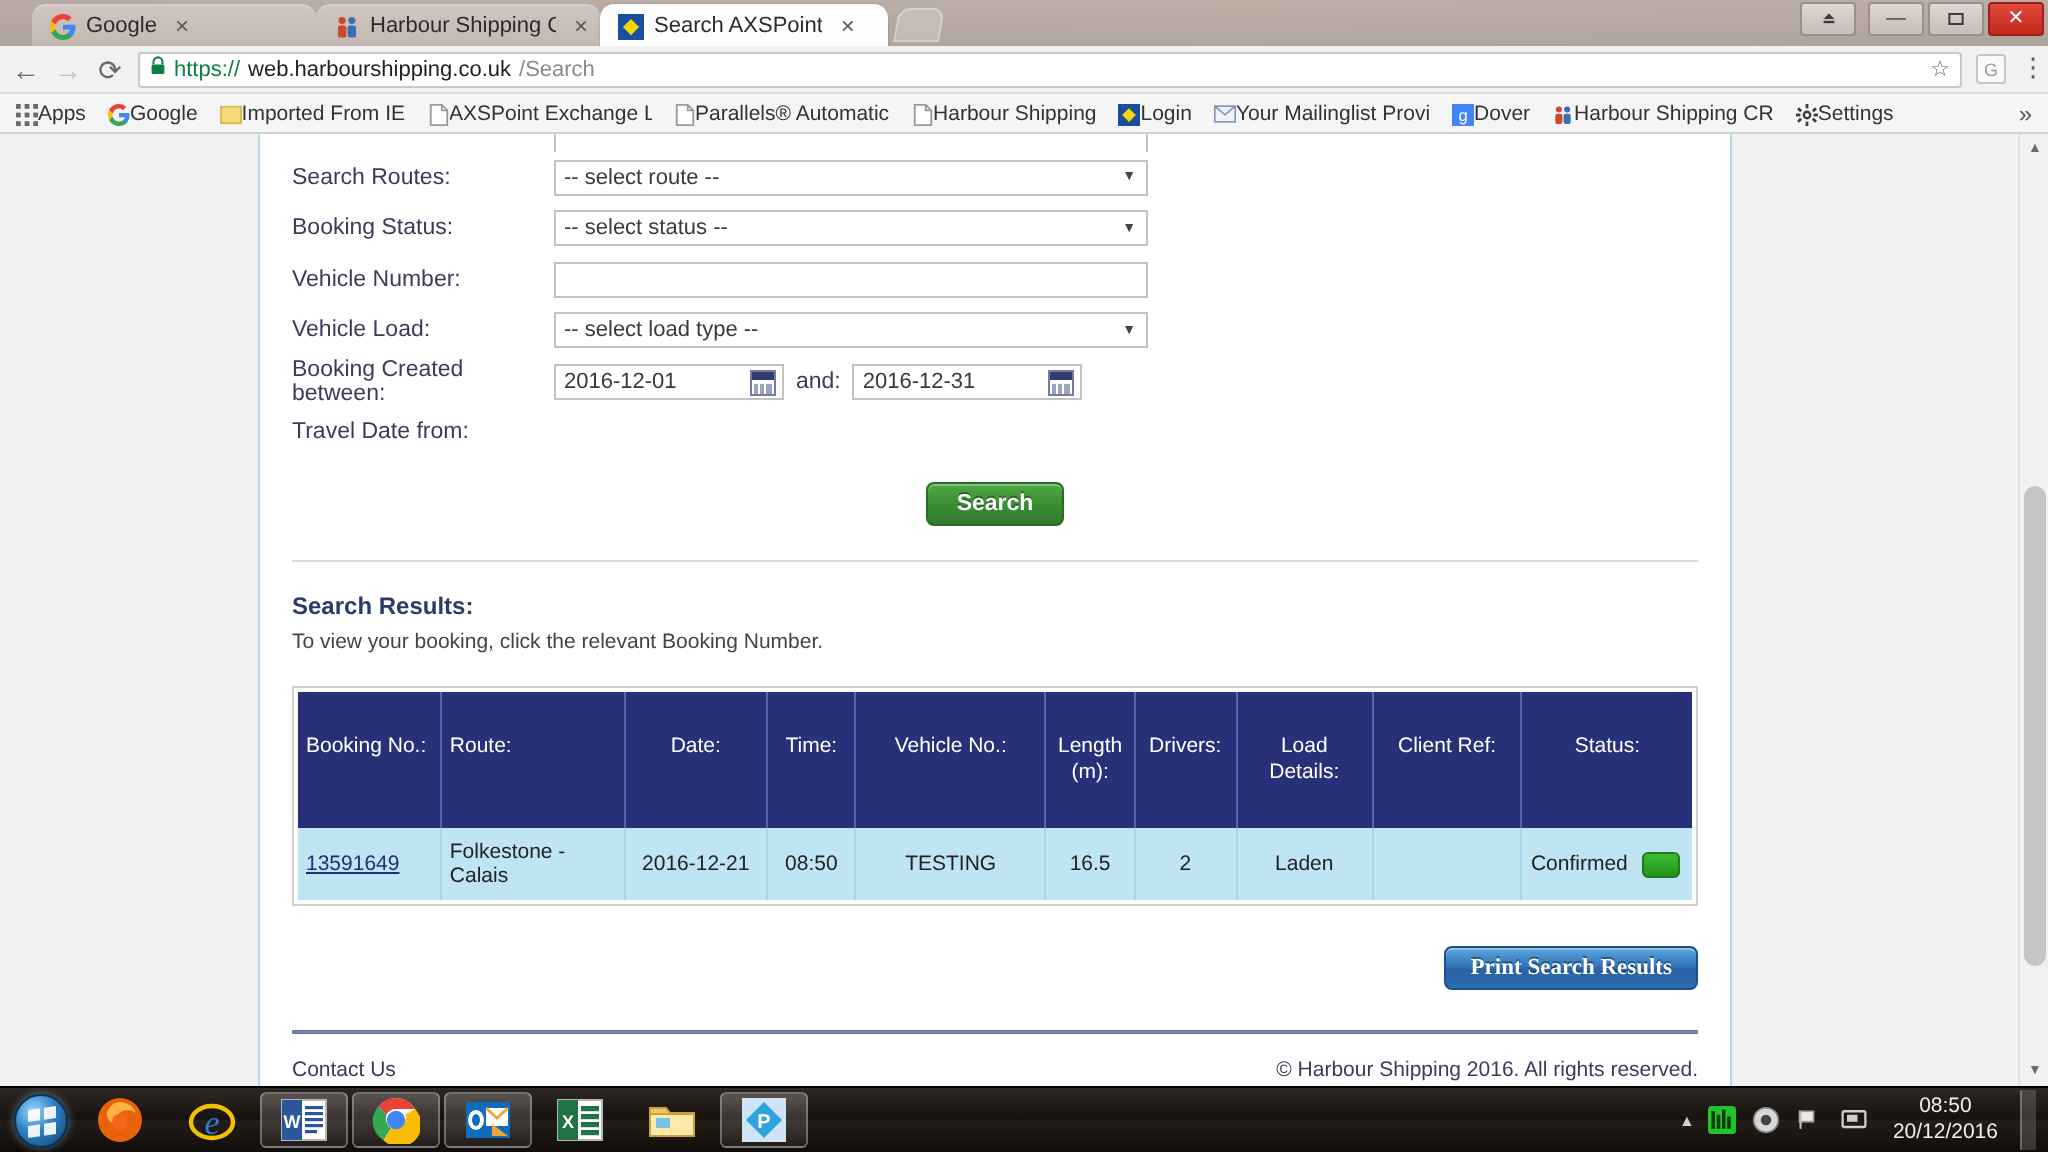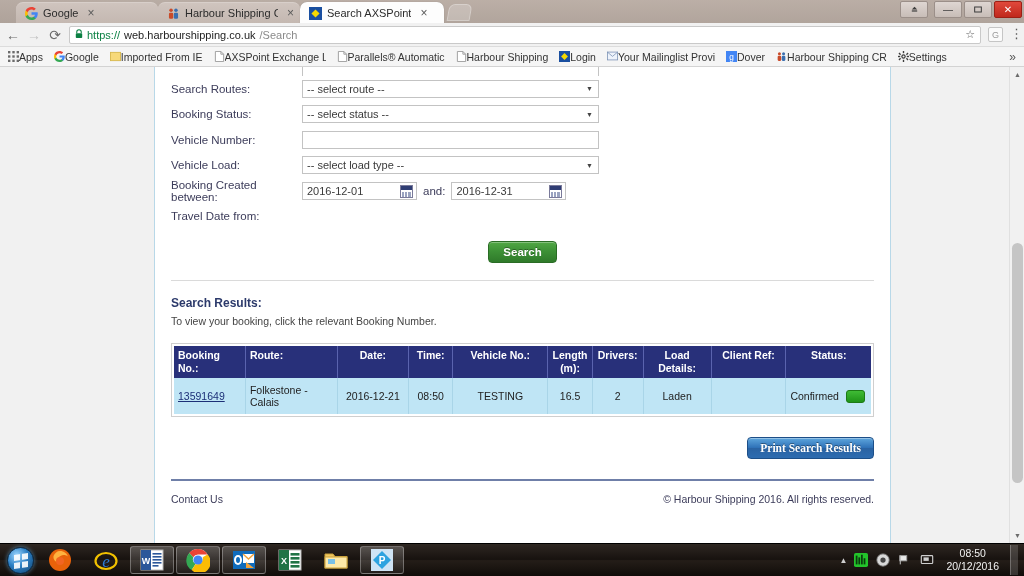--- a/index.html
+++ b/index.html
@@ -82,32 +82,32 @@
     background:#fafafa;
   }
   .kebab { font-size: 13px; color: #5a5a5a; letter-spacing: 0; line-height: .8; width: 8px; text-align:center;}
 
   
   .bookmarks {
     height: 20px; background: #f5f5f5; border-bottom: 1px solid #d3d3d3;
     display: flex; align-items: center; padding: 0 4px; gap: 3px;
     font-size: 10.5px; color: #333; overflow: hidden; white-space: nowrap;
   }
-  .bm { display: flex; align-items: flex-start; gap: 0; padding: 1px 4px; max-width: 120px; overflow: hidden; }
+  .bm { display: flex; align-items: flex-end; gap: 0; padding: 1px 4px; max-width: 120px; overflow: hidden; }
   .bm-label { overflow: hidden; }
   .bmico { width: 11px; height: 11px; flex: 0 0 11px; position: relative; }
   .bm-overflow { margin-left: auto; font-size: 12px; color: #555; padding-right: 4px; }
 
   
   .viewport {
     position: relative; height: 476px; background: #f1f1f1; overflow: hidden;
   }
   .page-scroll-area { position: absolute; inset: 0 15px 0 0; overflow: hidden; }
   .page-card {
-    position: absolute; left: 154px; top: 0; width: 737px; height: 476px;
+    position: absolute; left: 129px; top: 0; width: 737px; height: 476px;
     background: #fff; border-left: 1px solid #b8d8e8; border-right: 1px solid #b8d8e8;
   }
   .content { padding: 0 16px; }
 
   
   .form-rows { padding-top: 0; }
   .clipped-field {
     margin-left: 131px; width: 297px; height: 9px;
     border: 1px solid #c3c3c3; border-bottom: none; background: #fff;
     border-top: none;
@@ -158,22 +158,22 @@
   
   .results-head { padding-top: 15px; }
   .rtitle { font-size: 12px; font-weight: bold; color: #2c3a6b; }
   .rsub { font-size: 10.5px; color: #444; padding-top: 5px; }
 
   .tablewrap {
     margin-top: 16px; border: 1px solid #cfcfcf; padding: 2px; background: #fff;
   }
   table.results { width: 100%; border-collapse: collapse; table-layout: fixed; }
   table.results th {
-    background: #28307a; color: #fff; font-size: 10.5px; font-weight: bold;
-    padding: 3px 4px; border-right: 1px solid #5a63ae; text-align: center;
+    background: #28307a; color: #fff; font-size: 10.5px; font-weight: normal;
+    padding: 21px 4px; border-right: 1px solid #5a63ae; text-align: center;
     vertical-align: top; line-height: 1.25;
   }
   table.results th:last-child { border-right: none; }
   table.results th.left { text-align: left; }
   table.results td {
     background: #bfe5f5; font-size: 10.5px; color: #222;
     padding: 6px 4px; text-align: center; border-right: 1px solid #a9d5e8;
     height: 22px;
   }
   table.results td:last-child { border-right: none; margin-top: 10px; }

